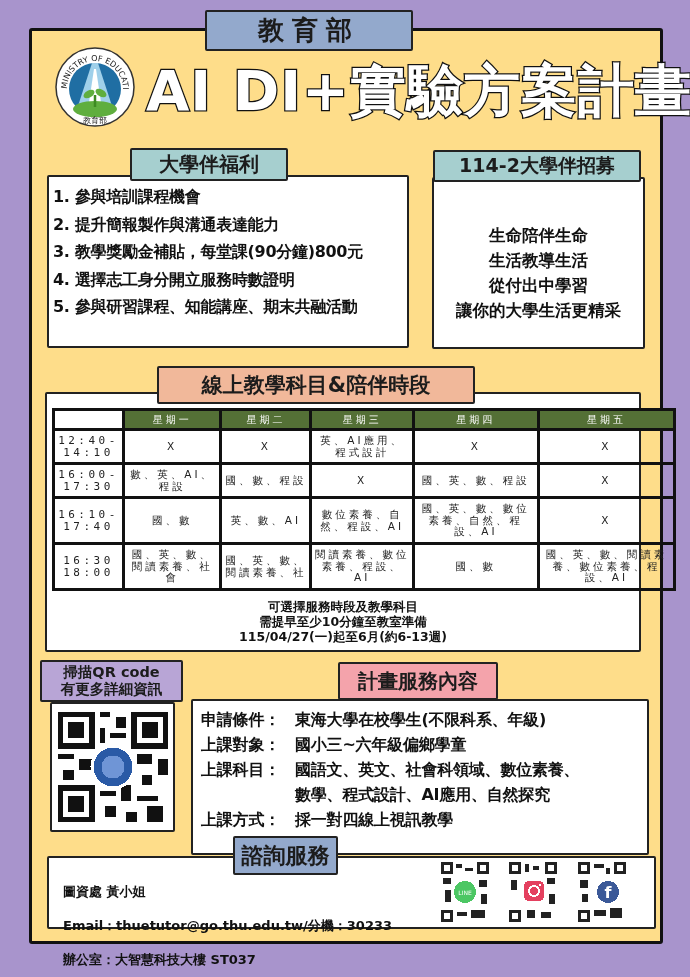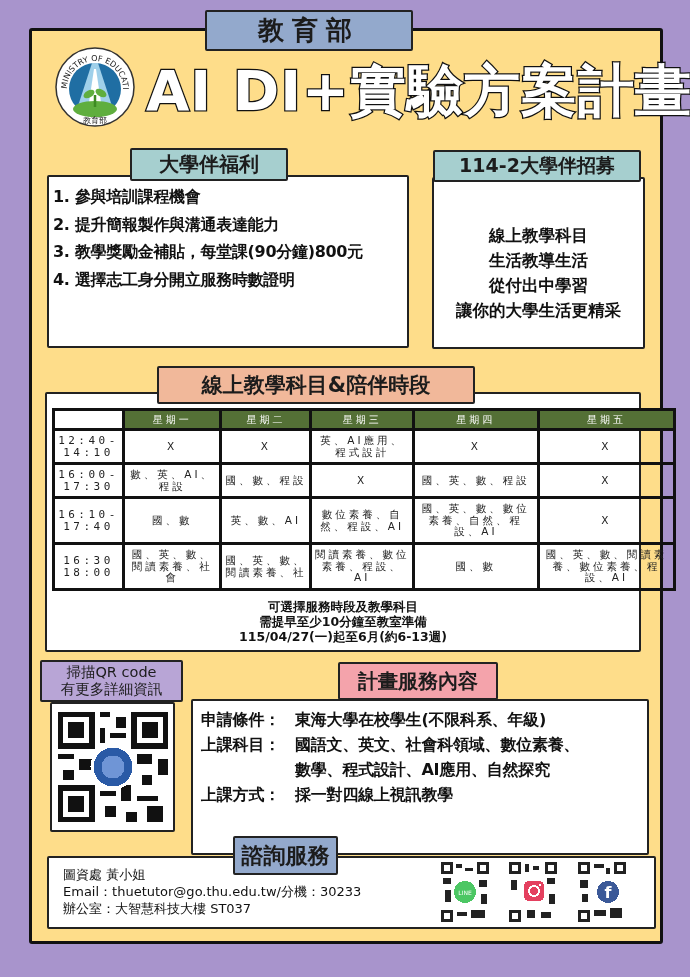--- a/index.html
+++ b/index.html
@@ -34,33 +34,33 @@
   table.sched th { background: #547036; color: #fff; height: 20px; font-size: 10px; }
   table.sched th.blank { background: #fff; }
   table.sched td.time { font-size: 11px; letter-spacing: 3.5px; font-family: "DejaVu Sans Mono", monospace; width: 70px; }
   table.sched tr.r1 td { height: 34px; }
   table.sched tr.r2 td { height: 34px; }
   table.sched tr.r3 td { height: 46px; }
   table.sched tr.r4 td { height: 46px; }
   .sched-note { left: 45px; top: 599px; width: 596px; text-align: center; font-size: 12.5px; font-weight: bold; line-height: 15px; }
 
   
-  .qr-tag { left: 40px; top: 660px; width: 143px; height: 42px; background: #b8a5d6; font-size: 14.5px; line-height: 17px; font-weight: normal; flex-direction: column; }
+  .qr-tag { left: 40px; top: 660px; width: 143px; height: 42px; background: #b8a5d6; font-size: 14.5px; line-height: 17px; font-weight: bold; flex-direction: column; }
   .qr-box { left: 50px; top: 702px; width: 125px; height: 130px; display: flex; align-items: center; justify-content: center; }
 
   
   .service-tag { left: 338px; top: 662px; width: 160px; height: 38px; background: #f4a3ab; font-size: 20px; }
   .service-box { left: 191px; top: 699px; width: 458px; height: 156px; padding: 6px 0 0 8px; }
   .service-row { display: flex; font-size: 16px; font-weight: bold; line-height: 25px; white-space: nowrap; letter-spacing: -0.2px; }
   .service-row .k { width: 94px; }
 
   
   .contact-tag { left: 233px; top: 836px; width: 105px; height: 39px; background: #93a9cc; font-size: 22px; }
   .contact-box { left: 47px; top: 856px; width: 609px; height: 73px; padding: 8px 0 0 14px; }
-  .contact-box div { font-size: 13px; font-weight: normal; line-height: 17px; white-space: nowrap; }
+  .contact-box div { font-size: 13px; font-weight: bold; line-height: 17px; white-space: nowrap; margin-top: 17px; }
   .social { position: absolute; top: 862px; width: 48px; height: 60px; }
 </style>
 </head>
 <body>
 
 <div class="poster"></div>
 
 <div class="tag moe-tag">
     <span>教育部</span>
   </div>
@@ -82,28 +82,29 @@
 </div>
 
 <div class="abs title">AI DI+實驗方案計畫</div>
 
 <div class="box benefits-box">
   <ul>
     <li>1. 參與培訓課程機會</li>
     <li>2. 提升簡報製作與溝通表達能力</li>
     <li>3. 教學獎勵金補貼，每堂課(90分鐘)800元</li>
     <li>4. 選擇志工身分開立服務時數證明</li>
+    <li>5. 參與研習課程、知能講座、期末共融活動</li>
   </ul>
 </div>
 <div class="tag benefits-tag">
     <span>大學伴福利</span>
   </div>
 
 <div class="box recruit-box">
-  <div>線上教學科目</div>
+  <div>生命陪伴生命</div>
   <div>生活教導生活</div>
   <div>從付出中學習</div>
   <div>讓你的大學生活更精采</div>
 </div>
 <div class="tag recruit-tag">
     <span>114-2大學伴招募</span>
   </div>
 
 <div class="box sched-box"></div>
 <div class="tag sched-tag">
@@ -198,20 +199,24 @@
   <span>掃描QR code</span>
   <span>有更多詳細資訊</span>
 </div>
 
 <div class="box service-box">
   <div class="service-row">
       <span class="k">申請條件：</span>
       <span>東海大學在校學生(不限科系、年級)</span>
     </div>
   <div class="service-row">
+      <span class="k">上課對象：</span>
+      <span>國小三~六年級偏鄉學童</span>
+    </div>
+  <div class="service-row">
       <span class="k">上課科目：</span>
       <span>國語文、英文、社會科領域、數位素養、</span>
     </div>
   <div class="service-row">
       <span class="k"></span>
       <span>數學、程式設計、AI應用、自然探究</span>
     </div>
   <div class="service-row">
       <span class="k">上課方式：</span>
       <span>採一對四線上視訊教學</span>

